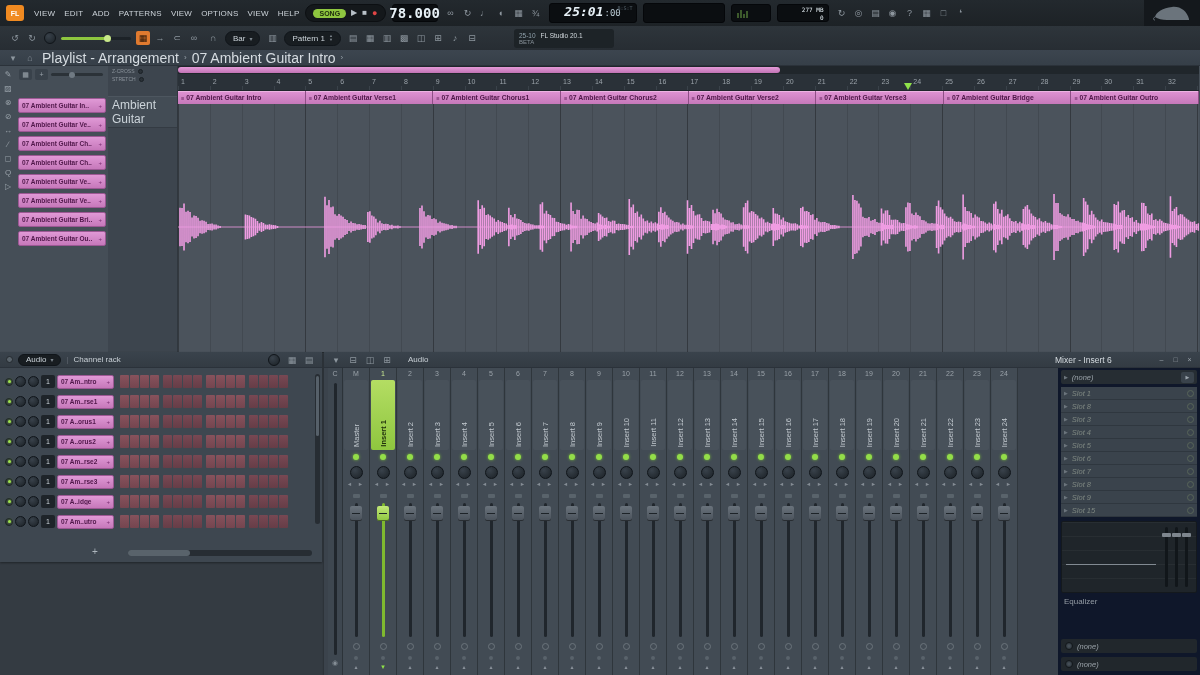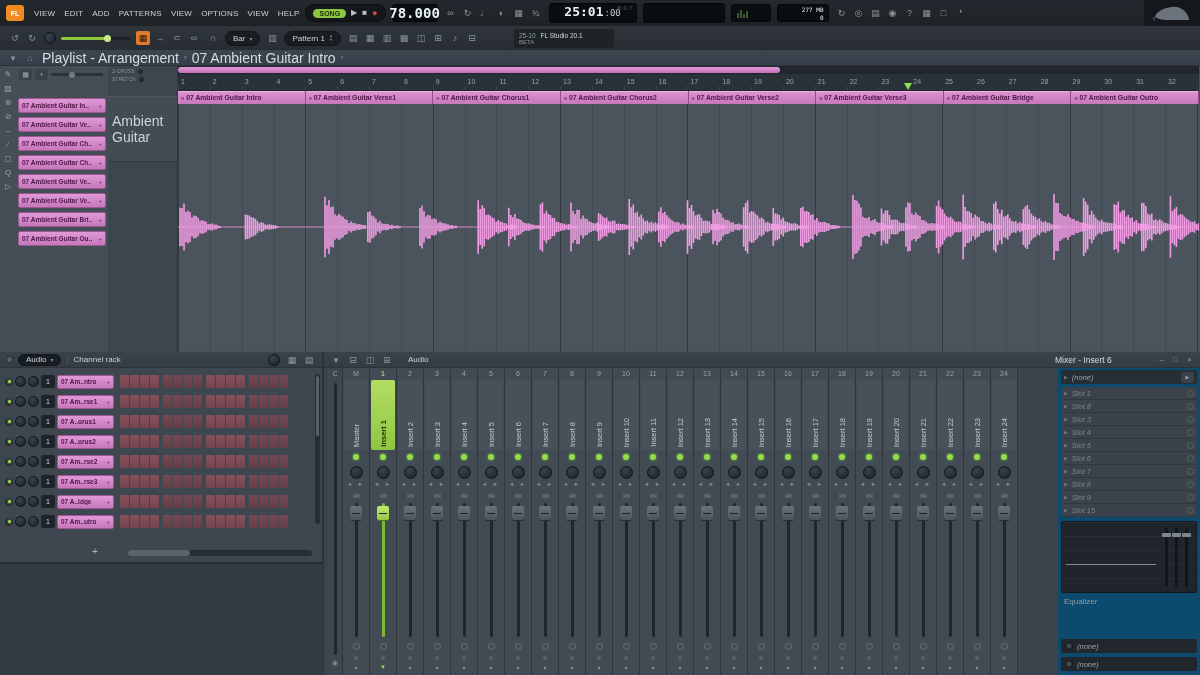--- a/index.html
+++ b/index.html
@@ -23,21 +23,21 @@
   .tbtn.rec { color:#e04545; font-size:9px; }
   .lcd { background:#0b0e11; border:1px solid #05070a; border-radius:3px; color:#e7f1f7; }
   .tempo-lcd { width:46px; height:18px; font-family:"DejaVu Sans Mono",monospace;
     font-size:14px; font-weight:bold; display:flex; align-items:center; justify-content:center; }
   .ico { min-width:14px; height:14px; display:inline-flex; align-items:center; justify-content:center;
     color:#8d969e; font-size:9px; border-radius:2px; }
   .ico.active { background:#e07a2f; color:#2a1607; }
   .icorow { display:flex; gap:3px; align-items:center; }
   .time-lcd { width:88px; height:20px; display:flex; align-items:baseline; justify-content:center;
     gap:1px; position:relative; font-family:"DejaVu Sans Mono",monospace; }
-  .time-main { font-size:13px; font-weight:bold; }
+  .time-main { font-size:13px; font-weight:bold;font-style:italic; }
   .time-frac { font-size:9px; color:#b9c9d2; }
   .time-unit { position:absolute; right:3px; top:1px; font-size:5px; color:#55626b; }
   .lcd2 { width:82px; height:20px; }
   .cpu-lcd { width:40px; height:18px; display:flex; align-items:flex-end; gap:1px; padding:3px 5px; }
   .cpu-lcd i { width:2px; background:#3d5a2c; display:block; }
   .mem-lcd { width:52px; height:18px; font-size:6px; display:flex; flex-direction:column;
     align-items:flex-end; justify-content:center; padding:1px 4px; gap:1px;
     font-family:"DejaVu Sans Mono",monospace; }
   .mouse-block { position:absolute; right:0; top:0; width:56px; height:26px;
     background:#14181c; display:flex; align-items:center; justify-content:center; }
@@ -83,21 +83,21 @@
   .sclip-list { display:flex; flex-direction:column; gap:4px; padding:2px 1px; }
   .sclip { height:15px; border-radius:2px; background:linear-gradient(#e099d6,#c678ba);
     border:1px solid #9c5894; display:flex; align-items:center; padding:0 3px; gap:2px; }
   .sclip-label { flex:1; font-size:6.5px; font-weight:bold; color:#4e1648; white-space:nowrap; overflow:hidden; }
   .sclip-handle { font-size:6px; color:#7a2f72; }
   .trackhead-col { position:absolute; left:108px; top:0; width:70px; bottom:0;
     background:#3d454e; border-right:1px solid #30373e; }
   .th-top { height:30px; padding:2px 4px; display:flex; flex-direction:column; gap:2px; }
   .th-mini { display:flex; align-items:center; gap:3px; font-size:5px; color:#8a929a; }
   .th-mini i { width:5px; height:5px; border-radius:50%; background:#2a3137; border:1px solid #1b2126; }
-  .track-name { font-size:14px; color:#ccd4da; padding:16px 4px; background:#434c55;
+  .track-name { font-size:12px; color:#ccd4da; padding:1px 4px; background:#434c55;
     border-top:1px solid #4d565f; border-bottom:1px solid #343b43; }
   .timeline { position:absolute; left:178px; right:1px; top:0; bottom:0; overflow:hidden; }
   .hscroll { height:8px; background:#20262b; position:relative; }
   .hscroll i { position:absolute; left:0; top:1px; height:6px; width:59%;
     background:linear-gradient(#e49ad8,#c173b5); border-radius:3px; }
   .ruler { height:17px; background:#2a3138; border-bottom:1px solid #20262c; position:relative; }
   .rnum { position:absolute; top:4px; font-size:7px; color:#9aa2a9; }
   .ruler::after { content:""; position:absolute; left:0; right:0; bottom:0; height:4px;
     background:repeating-linear-gradient(to right,#3a424a 0 1px,transparent 1px 31.84px); }
   .playmarker { position:absolute; top:9px; width:0; height:0;
@@ -194,21 +194,21 @@
   .sel .ftrack { background:#7fb92f; }
   .sel .fhandle { background:linear-gradient(#c2e878,#8ec63f); }
   .mx-ringrow { height:13px; display:flex; align-items:center; justify-content:center; }
   .ring { width:7px; height:7px; border-radius:50%; border:1px solid #6b747c; }
   .mx-dotrow { height:10px; display:flex; align-items:center; justify-content:center; }
   .dot { width:4px; height:4px; border-radius:50%; background:#59636b; }
   .mx-arr { height:12px; text-align:center; font-size:6px; color:#8a929a; }
   .sel .mx-arr { color:#8fe24a; font-size:7px; }
 
   
-  .mx-right { margin-left:auto; width:142px; background:#0c4a6e; display:flex;
+  .mx-right { margin-left:auto; width:142px; background:#0f172a; display:flex;
     flex-direction:column; padding:2px 3px 4px; }
   .slotbar { height:14px; background:#262d33; border-radius:2px; display:flex;
     align-items:center; gap:4px; padding:0 3px; margin-bottom:3px; }
   .sl-arr { font-size:5px; color:#6b747c; }
   .sl-label { flex:1; font-size:7.5px; font-style:italic; color:#98a0a7; white-space:nowrap; overflow:hidden; }
   .morebox { width:13px; height:11px; background:#39424b; border-radius:2px; color:#9aa3ab;
     font-size:5px; display:flex; align-items:center; justify-content:center; }
   .slotrow { height:13px; display:flex; align-items:center; gap:4px; padding:0 3px;
     background:#3a434c; border-bottom:1px solid #2f373f; }
   .slotrow .sl-label { color:#7e8781; }

